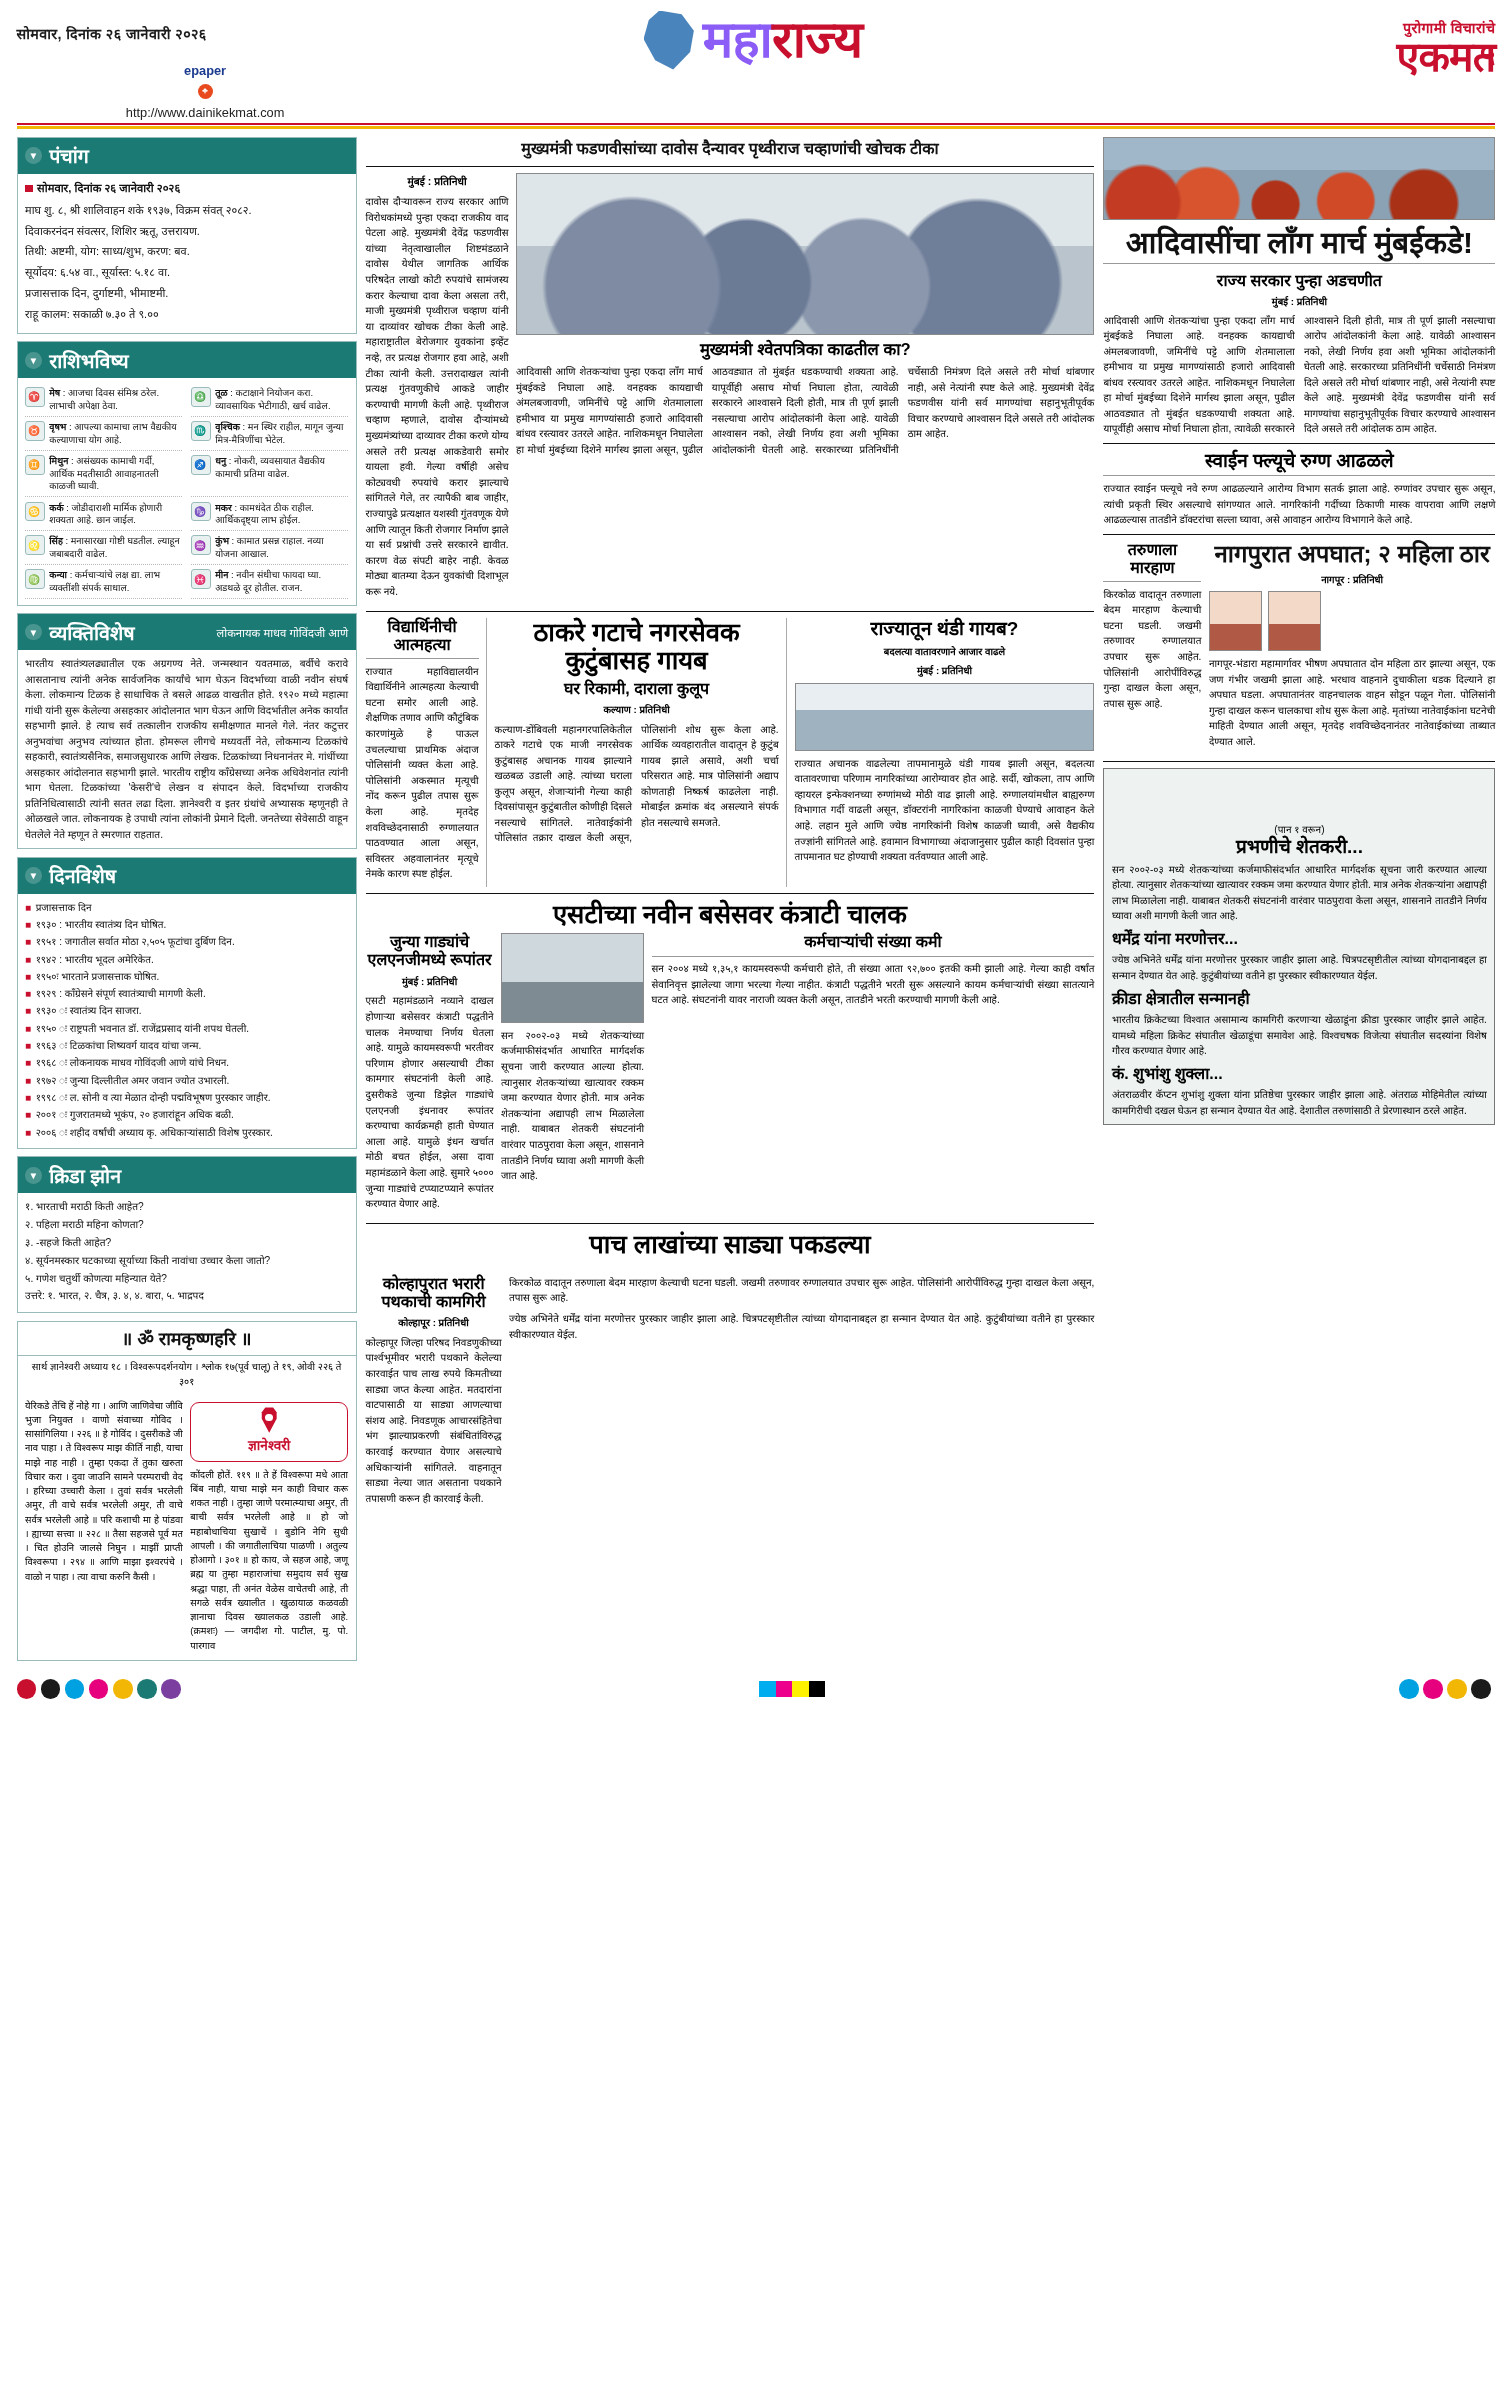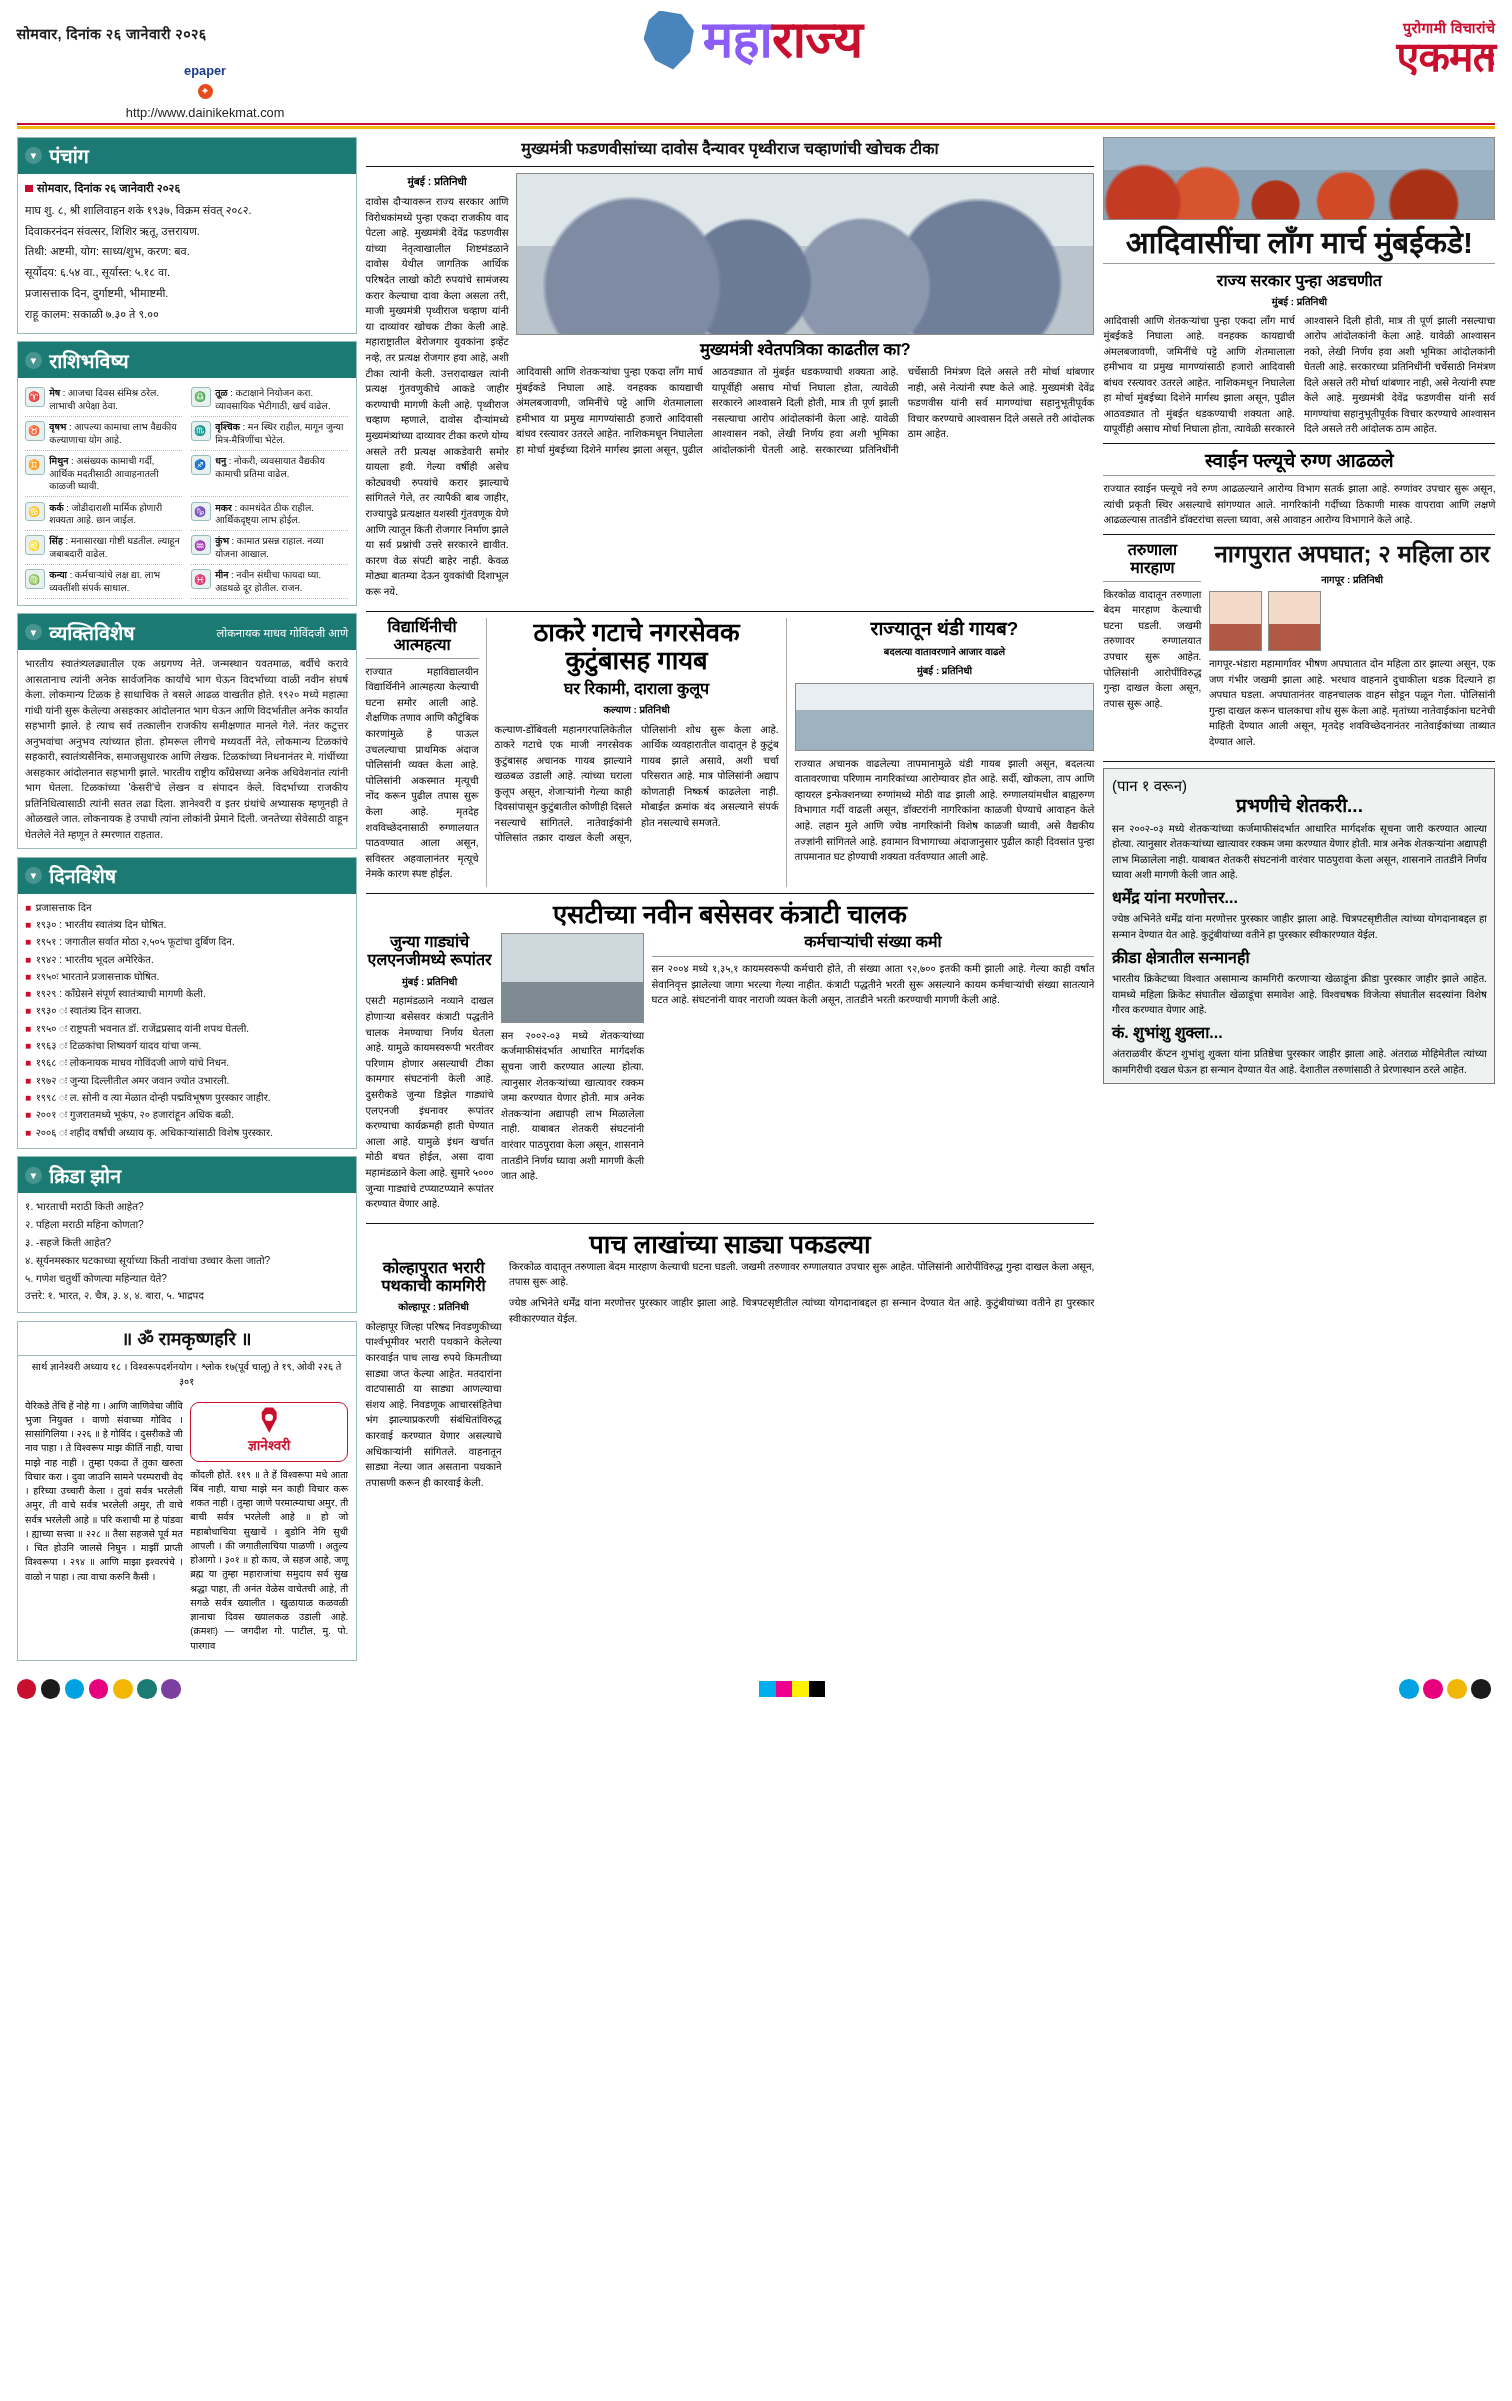--- a/index.html
+++ b/index.html
@@ -515,21 +515,21 @@
             </div>
           </div>
         </div>
       </div>
 
       <div class="rule-top"></div>
 
       <div class="news-cols">
         <div style="flex:1;">
           <div class="sec-title">पाच लाखांच्या साड्या पकडल्या</div>
-          <div class="news-cols" style="margin-top:0;">
+          <div class="news-cols" style="margin-top:16px;">
             <div class="ncol" style="flex:0 0 136px;">
               <div class="box-head xs">कोल्हापुरात भरारी पथकाची कामगिरी</div>
               <div class="place">कोल्हापूर : प्रतिनिधी</div>
               <p>कोल्हापूर जिल्हा परिषद निवडणुकीच्या पार्श्वभूमीवर भरारी पथकाने केलेल्या कारवाईत पाच लाख रुपये किमतीच्या साड्या जप्त केल्या आहेत. मतदारांना वाटपासाठी या साड्या आणल्याचा संशय आहे. निवडणूक आचारसंहितेचा भंग झाल्याप्रकरणी संबंधितांविरुद्ध कारवाई करण्यात येणार असल्याचे अधिकाऱ्यांनी सांगितले. वाहनातून साड्या नेल्या जात असताना पथकाने तपासणी करून ही कारवाई केली.</p>
             </div>
             <div class="ncol" style="flex:1;">
               <p>किरकोळ वादातून तरुणाला बेदम मारहाण केल्याची घटना घडली. जखमी तरुणावर रुग्णालयात उपचार सुरू आहेत. पोलिसांनी आरोपींविरुद्ध गुन्हा दाखल केला असून, तपास सुरू आहे.</p>
               <p>ज्येष्ठ अभिनेते धर्मेंद्र यांना मरणोत्तर पुरस्कार जाहीर झाला आहे. चित्रपटसृष्टीतील त्यांच्या योगदानाबद्दल हा सन्मान देण्यात येत आहे. कुटुंबीयांच्या वतीने हा पुरस्कार स्वीकारण्यात येईल.</p>
             </div>
           </div>
@@ -570,21 +570,21 @@
             <div class="photo woman" style="width:53px;height:60px;flex:none;"></div>
             <div class="photo woman" style="width:53px;height:60px;flex:none;"></div>
           </div>
           <p class="rtxt" style="margin-top:4.5px;">नागपूर-भंडारा महामार्गावर भीषण अपघातात दोन महिला ठार झाल्या असून, एक जण गंभीर जखमी झाला आहे. भरधाव वाहनाने दुचाकीला धडक दिल्याने हा अपघात घडला. अपघातानंतर वाहनचालक वाहन सोडून पळून गेला. पोलिसांनी गुन्हा दाखल करून चालकाचा शोध सुरू केला आहे. मृतांच्या नातेवाईकांना घटनेची माहिती देण्यात आली असून, मृतदेह शवविच्छेदनानंतर नातेवाईकांच्या ताब्यात देण्यात आले.</p>
         </div>
       </div>
 
       <div class="rule-top"></div>
 
       <div class="box shaded">
-        <div style="font-size:15px;text-align:left;">(पान १ वरून)</div>
+        <div style="font-size:10px;text-align:center;margin-top:47px;">(पान १ वरून)</div>
         <div class="box-head sm" style="text-align:center;">प्रभणीचे शेतकरी...</div>
         <div class="rtxt">सन २००२-०३ मध्ये शेतकऱ्यांच्या कर्जमाफीसंदर्भात आधारित मार्गदर्शक सूचना जारी करण्यात आल्या होत्या. त्यानुसार शेतकऱ्यांच्या खात्यावर रक्कम जमा करण्यात येणार होती. मात्र अनेक शेतकऱ्यांना अद्यापही लाभ मिळालेला नाही. याबाबत शेतकरी संघटनांनी वारंवार पाठपुरावा केला असून, शासनाने तातडीने निर्णय घ्यावा अशी मागणी केली जात आहे.</div>
         <div class="box-head xs" style="text-align:left;margin-top:6px;">धर्मेंद्र यांना मरणोत्तर...</div>
         <div class="rtxt">ज्येष्ठ अभिनेते धर्मेंद्र यांना मरणोत्तर पुरस्कार जाहीर झाला आहे. चित्रपटसृष्टीतील त्यांच्या योगदानाबद्दल हा सन्मान देण्यात येत आहे. कुटुंबीयांच्या वतीने हा पुरस्कार स्वीकारण्यात येईल.</div>
         <div class="box-head xs" style="text-align:left;margin-top:6px;">क्रीडा क्षेत्रातील सन्मानही</div>
         <div class="rtxt">भारतीय क्रिकेटच्या विश्वात असामान्य कामगिरी करणाऱ्या खेळाडूंना क्रीडा पुरस्कार जाहीर झाले आहेत. यामध्ये महिला क्रिकेट संघातील खेळाडूंचा समावेश आहे. विश्वचषक विजेत्या संघातील सदस्यांना विशेष गौरव करण्यात येणार आहे.</div>
         <div class="box-head xs" style="text-align:left;margin-top:6px;">कं. शुभांशु शुक्ला...</div>
         <div class="rtxt">अंतराळवीर कॅप्टन शुभांशु शुक्ला यांना प्रतिष्ठेचा पुरस्कार जाहीर झाला आहे. अंतराळ मोहिमेतील त्यांच्या कामगिरीची दखल घेऊन हा सन्मान देण्यात येत आहे. देशातील तरुणांसाठी ते प्रेरणास्थान ठरले आहेत.</div>
       </div>
 

